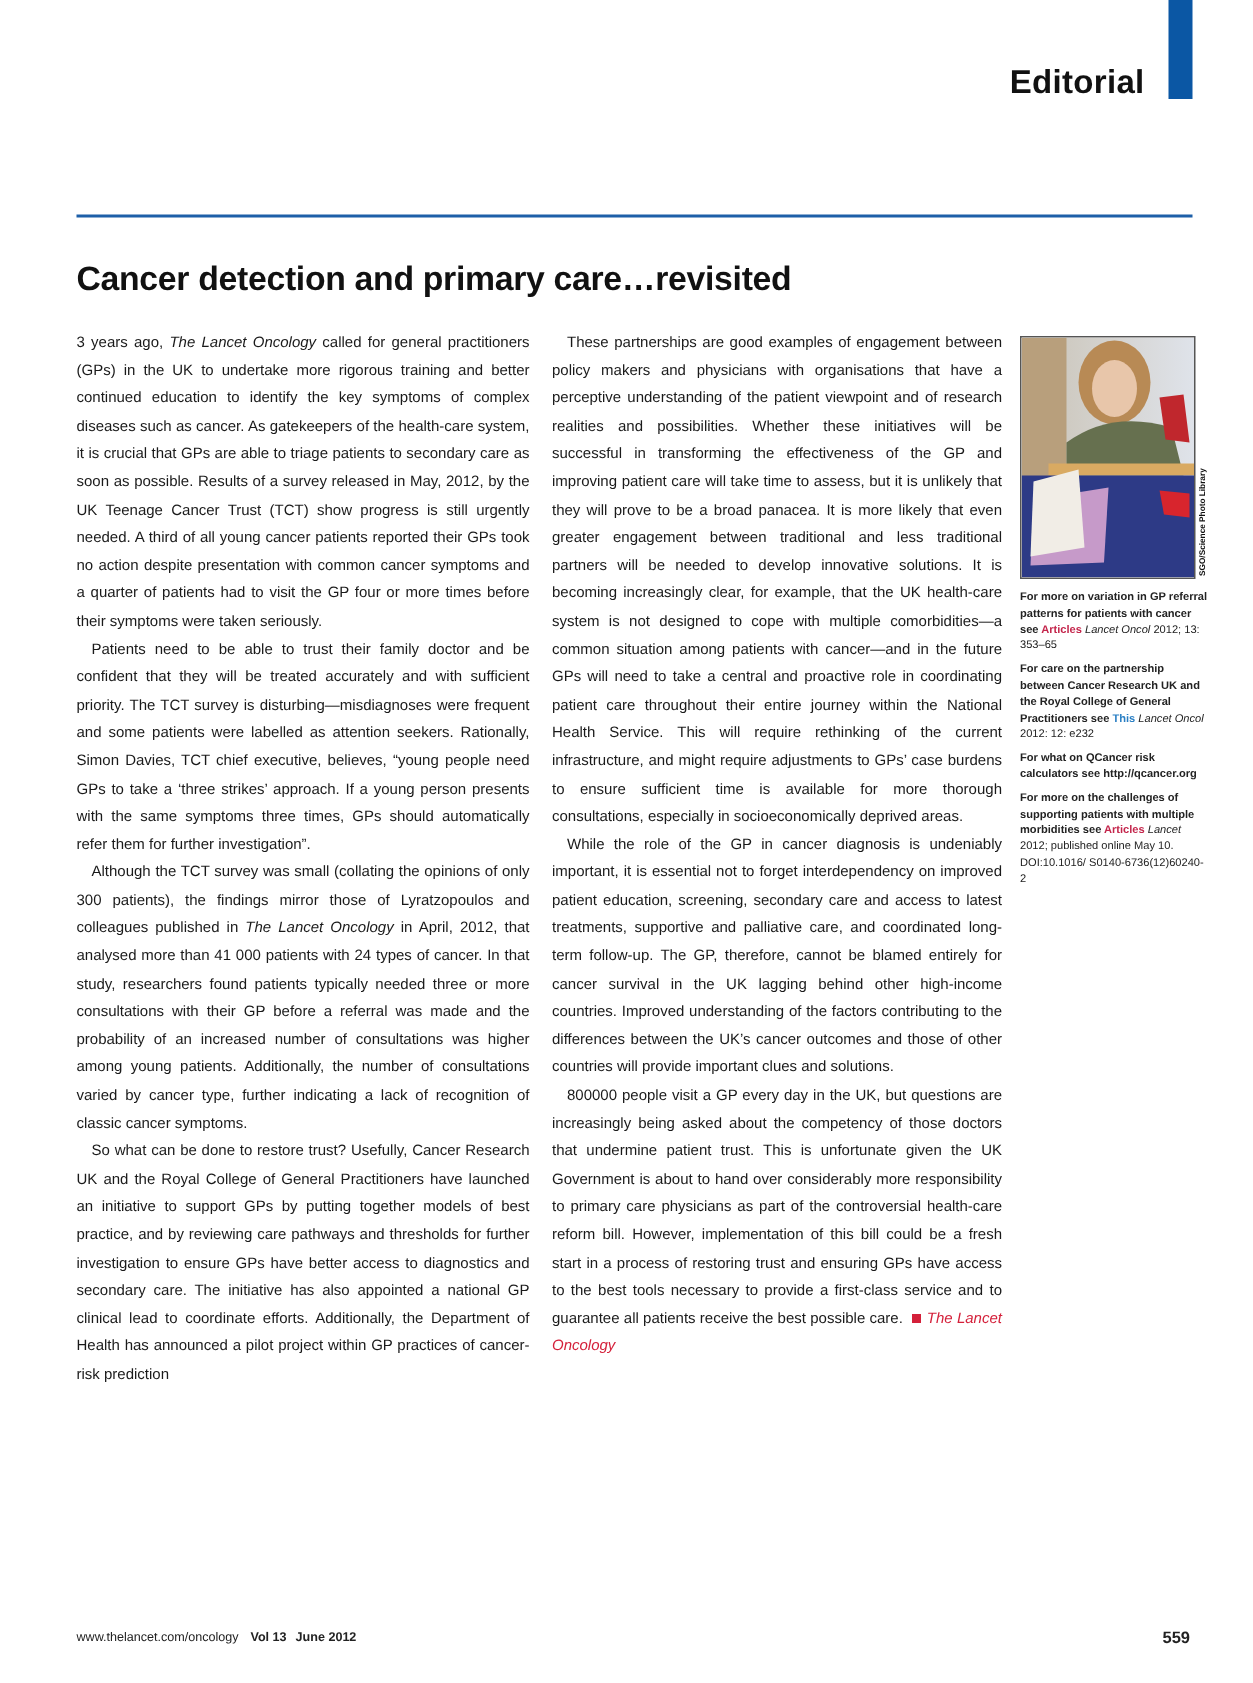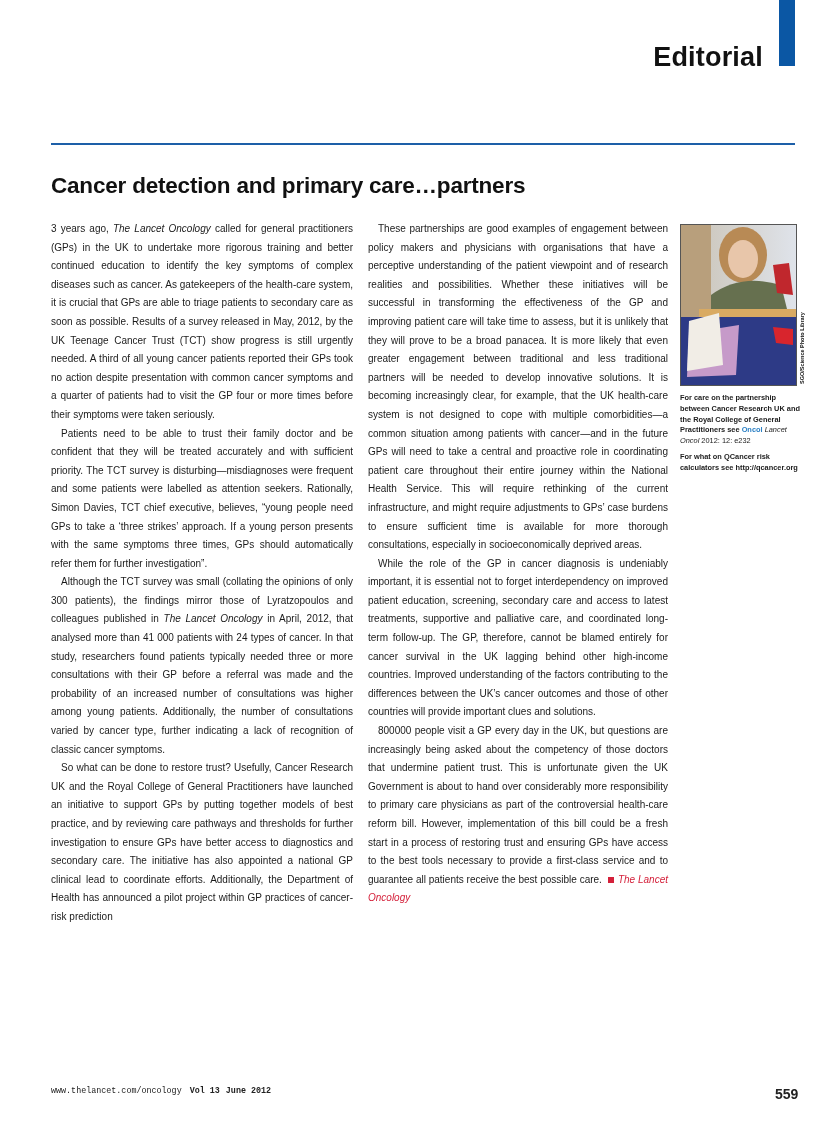--- a/index.html
+++ b/index.html
@@ -1,19 +1,19 @@
 <!DOCTYPE html>
 <html><head>
 <meta charset="utf-8">
 <style>
   html, body { margin: 0; padding: 0; background: #ffffff; }
   body { width: 835px; height: 1122px; position: relative; overflow: hidden;
          font-family: "Liberation Sans", sans-serif; color: #1a1a1a; }
   .blue-tab { position: absolute; left: 779px; top: 0; width: 16px; height: 66px; background: #0b57a4; }
-  .section-label { position: absolute; right: 72px; top: 42px; font-size: 27px; font-weight: bold;
+  .section-label { position: absolute; right: 72px; top: 42px; font-size: 22px; font-weight: bold;
                    color: #111; letter-spacing: 0.2px; }
   .top-rule { position: absolute; left: 51px; top: 143px; width: 744px; height: 2px; background: #1d5fa8; }
   .title { position: absolute; left: 51px; top: 173px; font-size: 22.5px; font-weight: bold; color: #111;
            margin: 0; letter-spacing: -0.2px; white-space: nowrap; }
   .col { position: absolute; top: 220px; font-size: 10px; line-height: 18.6px; text-align: justify;
          hyphens: none; }
   .col p { margin: 0; text-indent: 10px; }
   .col p.first { text-indent: 0; }
   .col1 { left: 51px; width: 302px; }
   .col2 { left: 368px; width: 300px; }
@@ -24,33 +24,33 @@
            overflow: hidden; }
   .photo svg { display: block; }
   .credit { position: absolute; left: 799px; top: 384px; transform: rotate(-90deg); transform-origin: left top;
             font-size: 5.5px; white-space: nowrap; color: #111; font-weight: bold; }
   .notes { position: absolute; left: 680px; top: 393px; width: 125px; font-size: 7.4px; line-height: 10.8px; color: #222; }
   .note { margin: 0 0 5px 0; font-weight: bold; }
   .note .ital { font-style: italic; font-weight: normal; }
   .note .norm { font-weight: normal; }
   .link-blue { color: #2a7fc4; font-weight: bold; }
   .link-red { color: #c4264c; font-weight: bold; }
-  .footer-left { position: absolute; left: 51px; top: 1086px; font-size: 8.4px; color: #222; font-family: Liberation Mono, monospace; }
+  .footer-left { position: absolute; left: 51px; top: 1086px; font-size: 8.4px; color: #222; }
   .footer-left .vol { margin-left: 8px; font-weight: bold; }
   .footer-left .date { margin-left: 6px; font-weight: bold; }
-  .footer-right { position: absolute; left: 775px; top: 1086px; font-size: 14px; font-weight: bold; color: #222; }
+  .footer-right { position: absolute; left: 775px; top: 1086px; font-size: 11px; font-weight: bold; color: #222; }
 </style>
 </head>
 <body>
 
 <div class="blue-tab"></div>
 <div class="section-label">Editorial</div>
 <div class="top-rule"></div>
 
-<h1 class="title">Cancer detection and primary care…partners</h1>
+<h1 class="title">Cancer detection and primary care…revisited</h1>
 
 <div class="col col1">
   <p class="first"><span>3 years ago, </span><em>The Lancet Oncology</em><span> called for general practitioners (GPs) in the UK to undertake more rigorous training and better continued education to identify the key symptoms of complex diseases such as cancer. As gatekeepers of the health-care system, it is crucial that GPs are able to triage patients to secondary care as soon as possible. Results of a survey released in May, 2012, by the UK Teenage Cancer Trust (TCT) show progress is still urgently needed. A third of all young cancer patients reported their GPs took no action despite presentation with common cancer symptoms and a quarter of patients had to visit the GP four or more times before their symptoms were taken seriously.</span></p>
   <p>Patients need to be able to trust their family doctor and be confident that they will be treated accurately and with sufficient priority. The TCT survey is disturbing—misdiagnoses were frequent and some patients were labelled as attention seekers. Rationally, Simon Davies, TCT chief executive, believes, “young people need GPs to take a ‘three strikes’ approach. If a young person presents with the same symptoms three times, GPs should automatically refer them for further investigation”.</p>
   <p><span>Although the TCT survey was small (collating the opinions of only 300 patients), the findings mirror those of Lyratzopoulos and colleagues published in </span><em>The Lancet Oncology</em><span> in April, 2012, that analysed more than 41 000 patients with 24 types of cancer. In that study, researchers found patients typically needed three or more consultations with their GP before a referral was made and the probability of an increased number of consultations was higher among young patients. Additionally, the number of consultations varied by cancer type, further indicating a lack of recognition of classic cancer symptoms.</span></p>
   <p>So what can be done to restore trust? Usefully, Cancer Research UK and the Royal College of General Practitioners have launched an initiative to support GPs by putting together models of best practice, and by reviewing care pathways and thresholds for further investigation to ensure GPs have better access to diagnostics and secondary care. The initiative has also appointed a national GP clinical lead to coordinate efforts. Additionally, the Department of Health has announced a pilot project within GP practices of cancer-risk prediction</p>
 </div>
 
 <div class="col col2">
   <p>These partnerships are good examples of engagement between policy makers and physicians with organisations that have a perceptive understanding of the patient viewpoint and of research realities and possibilities. Whether these initiatives will be successful in transforming the effectiveness of the GP and improving patient care will take time to assess, but it is unlikely that they will prove to be a broad panacea. It is more likely that even greater engagement between traditional and less traditional partners will be needed to develop innovative solutions. It is becoming increasingly clear, for example, that the UK health-care system is not designed to cope with multiple comorbidities—a common situation among patients with cancer—and in the future GPs will need to take a central and proactive role in coordinating patient care throughout their entire journey within the National Health Service. This will require rethinking of the current infrastructure, and might require adjustments to GPs’ case burdens to ensure sufficient time is available for more thorough consultations, especially in socioeconomically deprived areas.</p>
@@ -75,20 +75,22 @@
     <rect x="18" y="84" width="97" height="8" fill="#d9aa62"></rect>
     <rect x="0" y="92" width="115" height="68" fill="#2d3a86"></rect>
     <path d="M8 108 L58 100 L55 150 L6 152 Z" fill="#c69ac9"></path>
     <path d="M8 96 L38 88 L42 140 L6 146 Z" fill="#f1ede6"></path>
     <path d="M92 102 L112 104 L112 120 L95 118 Z" fill="#d8252d"></path>
   </svg>
 </div>
 <div class="credit">SGO/Science Photo Library</div>
 
 <div class="notes">
-  <p class="note"><span>For care on the partnership between Cancer Research UK and the Royal College of General Practitioners see </span><span class="link-blue">Oncol</span> <span class="ital">Lancet Oncol</span><span class="norm"> 2012: 12: e232</span></p>
+  <p class="note"><span>For more on variation in GP referral patterns for patients with cancer see </span><span class="link-red">Articles</span> <span class="ital">Lancet Oncol</span><span class="norm"> 2012; 13: 353–65</span></p>
+  <p class="note"><span>For care on the partnership between Cancer Research UK and the Royal College of General Practitioners see </span><span class="link-blue">This</span> <span class="ital">Lancet Oncol</span><span class="norm"> 2012: 12: e232</span></p>
   <p class="note"><span>For what on QCancer risk calculators see http://qcancer.org</span></p>
+  <p class="note"><span>For more on the challenges of supporting patients with multiple morbidities see </span><span class="link-red">Articles</span> <span class="ital">Lancet</span><span class="norm"> 2012; published online May 10. DOI:10.1016/ S0140-6736(12)60240-2</span></p>
 </div>
 
 <div class="footer-left">
   <span>www.thelancet.com/oncology</span><span class="vol">Vol 13</span><span class="date">June 2012</span>
 </div>
 <div class="footer-right">559</div>
 
 </body></html>

